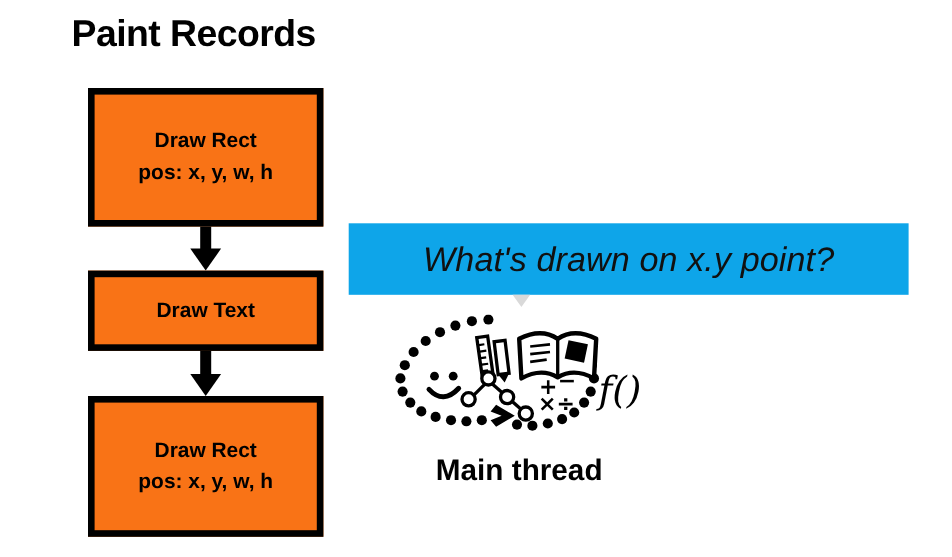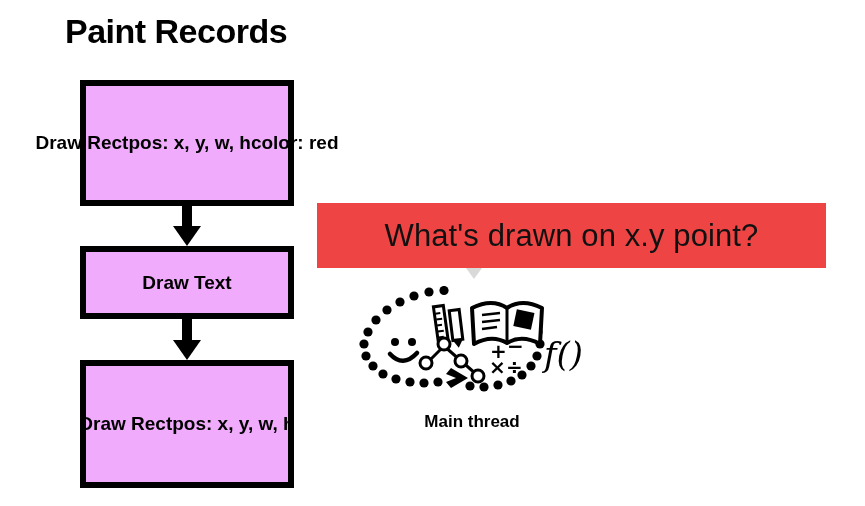--- a/index.html
+++ b/index.html
@@ -27,23 +27,23 @@
     line-height: 1.25;
     color: #000000;
     white-space: nowrap;
   }
 
   
   .record-box {
     position: absolute;
     box-sizing: border-box;
     border: 6px solid #000000;
-    background: #f0abfc;
+    background: #f97316;
     display: flex;
-    flex-direction: row;
+    flex-direction: column;
     align-items: center;
     justify-content: center;
     text-align: center;
   }
   .record-line {
     font-size: 19px;
     font-weight: bold;
     line-height: 1.55;
     white-space: nowrap;
   }
@@ -80,24 +80,25 @@
   #flow-arrow-2 .stem { height: 22px; }
   #flow-arrow-2 .head { top: 21px; }
 
   
   #speech-bubble {
     position: absolute;
     left: 317px;
     top: 203px;
     width: 509px;
     height: 65px;
-    background: #ef4444;
+    background: #0ea5e9;
     display: flex;
     align-items: center;
     justify-content: center;
+    font-style: italic;
   }
   #speech-bubble-text {
     font-size: 31px;
     font-weight: normal;
     color: #111111;
     white-space: nowrap;
     letter-spacing: 0.1px;
   }
   #speech-bubble-tail {
     position: absolute;
@@ -117,34 +118,33 @@
     top: 286px;
     width: 240px;
     height: 110px;
   }
   #main-thread-label {
     position: absolute;
     left: 352px;
     top: 412px;
     width: 240px;
     text-align: center;
-    font-size: 17px;
+    font-size: 27px;
     font-weight: bold;
     white-space: nowrap;
   }
 </style>
 </head>
 <body>
 
 <div id="slide-title">Paint Records</div>
 
 <div class="record-box" id="record-box-1">
   <div class="record-line">Draw Rect</div>
   <div class="record-line">pos: x, y, w, h</div>
-  <div class="record-line">color: red</div>
 </div>
 
 <div class="flow-arrow" id="flow-arrow-1">
   <div class="stem"></div>
   <div class="head"></div>
 </div>
 
 <div class="record-box" id="record-box-2">
   <div class="record-line">Draw Text</div>
 </div>

